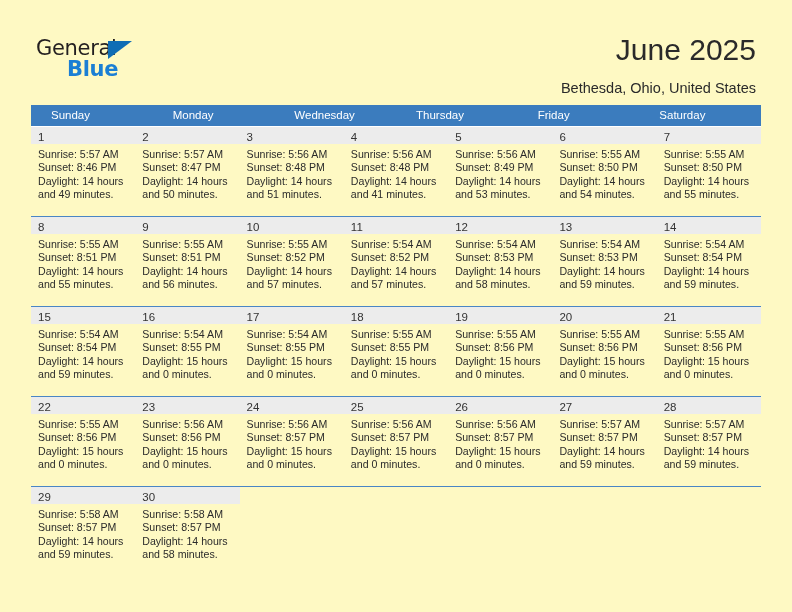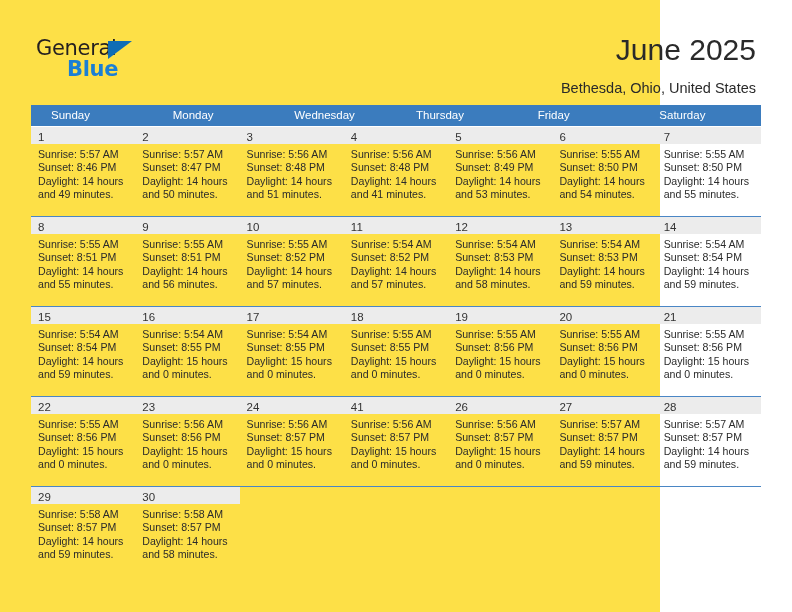--- a/index.html
+++ b/index.html
@@ -7,23 +7,23 @@
   html, body {
     width: 792px;
     height: 612px;
     background: #ffffff;
     font-family: "Liberation Sans", sans-serif;
     overflow: hidden;
   }
 
   .page {
     position: relative;
-    width: 660px;
+    width: 792px;
     height: 612px;
-    background: #fde047;
+    background: #fef9c3;
   }
 
   
   .topbar {
     position: absolute;
     left: 0; top: 0;
     width: 792px;
     height: 100px;
   }
 
@@ -396,21 +396,21 @@
       <div class="daycell">
         <div class="daynum-band"><span class="daynum">24</span></div>
         <div class="dayinfo">
           <div>Sunrise: 5:56 AM</div>
           <div>Sunset: 8:57 PM</div>
           <div>Daylight: 15 hours</div>
           <div>and 0 minutes.</div>
         </div>
       </div>
       <div class="daycell">
-        <div class="daynum-band"><span class="daynum">41</span></div>
+        <div class="daynum-band"><span class="daynum">25</span></div>
         <div class="dayinfo">
           <div>Sunrise: 5:56 AM</div>
           <div>Sunset: 8:57 PM</div>
           <div>Daylight: 15 hours</div>
           <div>and 0 minutes.</div>
         </div>
       </div>
       <div class="daycell">
         <div class="daynum-band"><span class="daynum">26</span></div>
         <div class="dayinfo">

